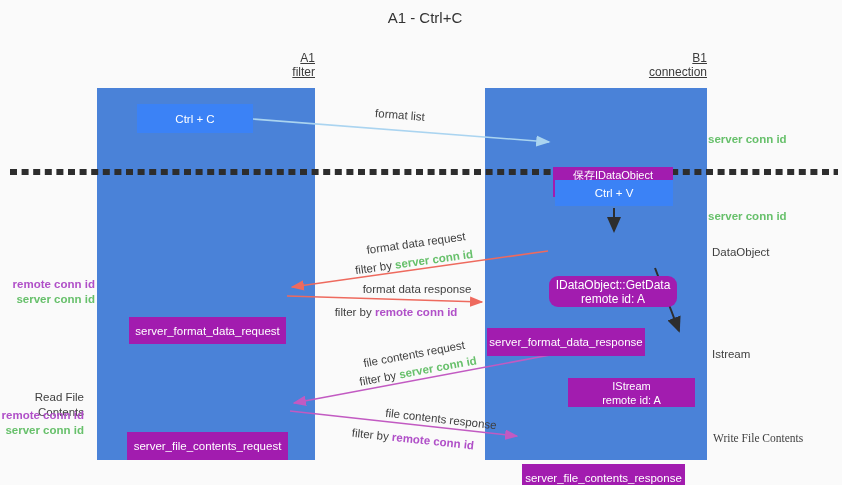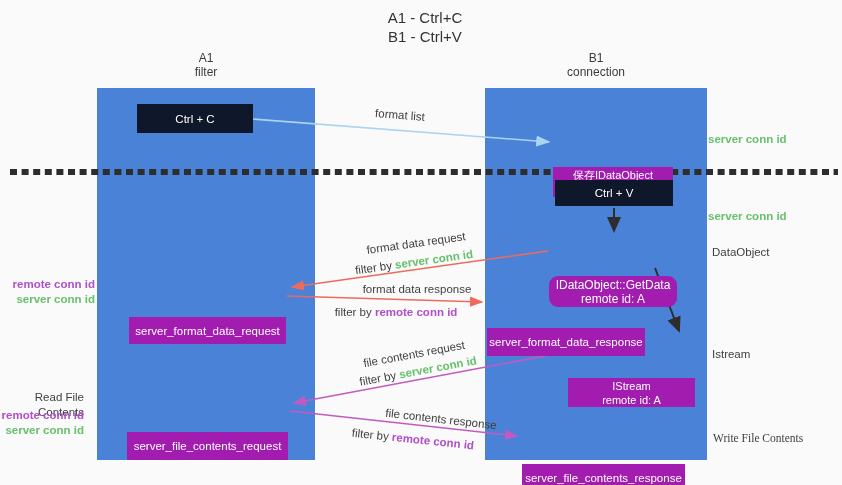--- a/index.html
+++ b/index.html
@@ -3,31 +3,31 @@
 <meta charset="utf-8">
 <style>
   * { margin:0; padding:0; box-sizing:border-box; }
   html,body { width:842px; height:485px; }
   body { font-family:"Liberation Sans", sans-serif; background:#fafafa; position:relative; overflow:hidden; }
   .stage { position:absolute; left:0; top:0; width:842px; height:485px;padding-left:10px; }
 
   .title { position:absolute; left:330px; top:8px; width:190px; text-align:center;
            font-size:15px; line-height:19px; color:#333; }
 
-  .lane-header { position:absolute; text-align:center; font-size:12px; line-height:14px; color:#3b3b3b; }
+  .lane-header { position:absolute; text-align:right; font-size:12px; line-height:14px; color:#3b3b3b;text-decoration:underline; }
   .lane-header.a1 { left:97px; top:51px; width:218px; }
   .lane-header.b1 { left:485px; top:51px; width:222px; }
 
   .lane { position:absolute; top:88px; height:372px; background:#4a82d8; }
   .lane.a1 { left:97px;  width:218px; }
   .lane.b1 { left:485px; width:222px; }
 
   .box { position:absolute; display:flex; flex-direction:column; align-items:center; justify-content:center;
          color:#fff; font-size:11.5px; line-height:14px; text-align:center; }
-  .box.green  { background:#0f172a; }
+  .box.green  { background:#3b82f6; }
   .box.orange { background:#a21caf;margin-top:40px; }
 
   .b-ctrl-c   { left:137px; top:104px; width:116px; height:29px; }
   .b-save     { left:553px; top:127px; width:120px; height:30px; font-size:11px; }
   .b-ctrl-v   { left:555px; top:180px; width:118px; height:26px; }
   .b-getdata  { left:549px; top:236px; width:128px; height:31px; font-size:12px;border-radius:9px; }
   .b-istream  { left:568px; top:338px; width:127px; height:29px; font-size:11px; }
   .b-fmt-req  { left:129px; top:277px; width:157px; height:27px; }
   .b-fmt-res  { left:487px; top:288px; width:158px; height:28px; }
   .b-file-req { left:127px; top:392px; width:161px; height:28px; }
@@ -61,21 +61,20 @@
   .s-read      { left:0px;  top:390px; width:84px; text-align:right; color:#3f3f3f; }
   .s-left-2    { left:0px;  top:408px; width:84px; text-align:right; }
 </style>
 </head>
 <body>
 
 <div class="stage">
 
   <div class="title">
     <div>A1 - Ctrl+C</div>
-    <div>B1 - Ctrl+V</div>
   </div>
 
   <div class="lane-header a1">
     <div>A1</div>
     <div>filter</div>
   </div>
   <div class="lane-header b1">
     <div>B1</div>
     <div>connection</div>
   </div>

